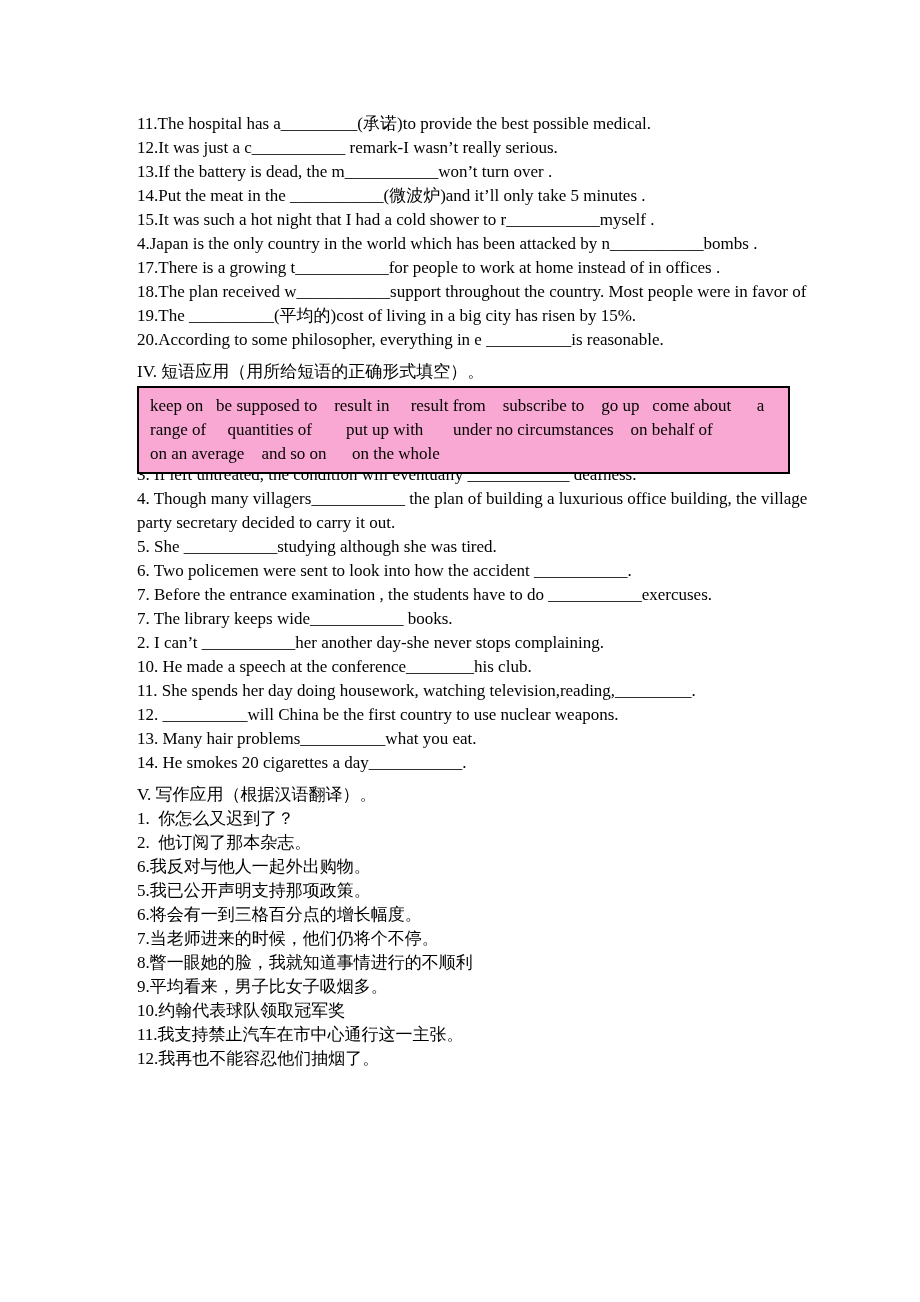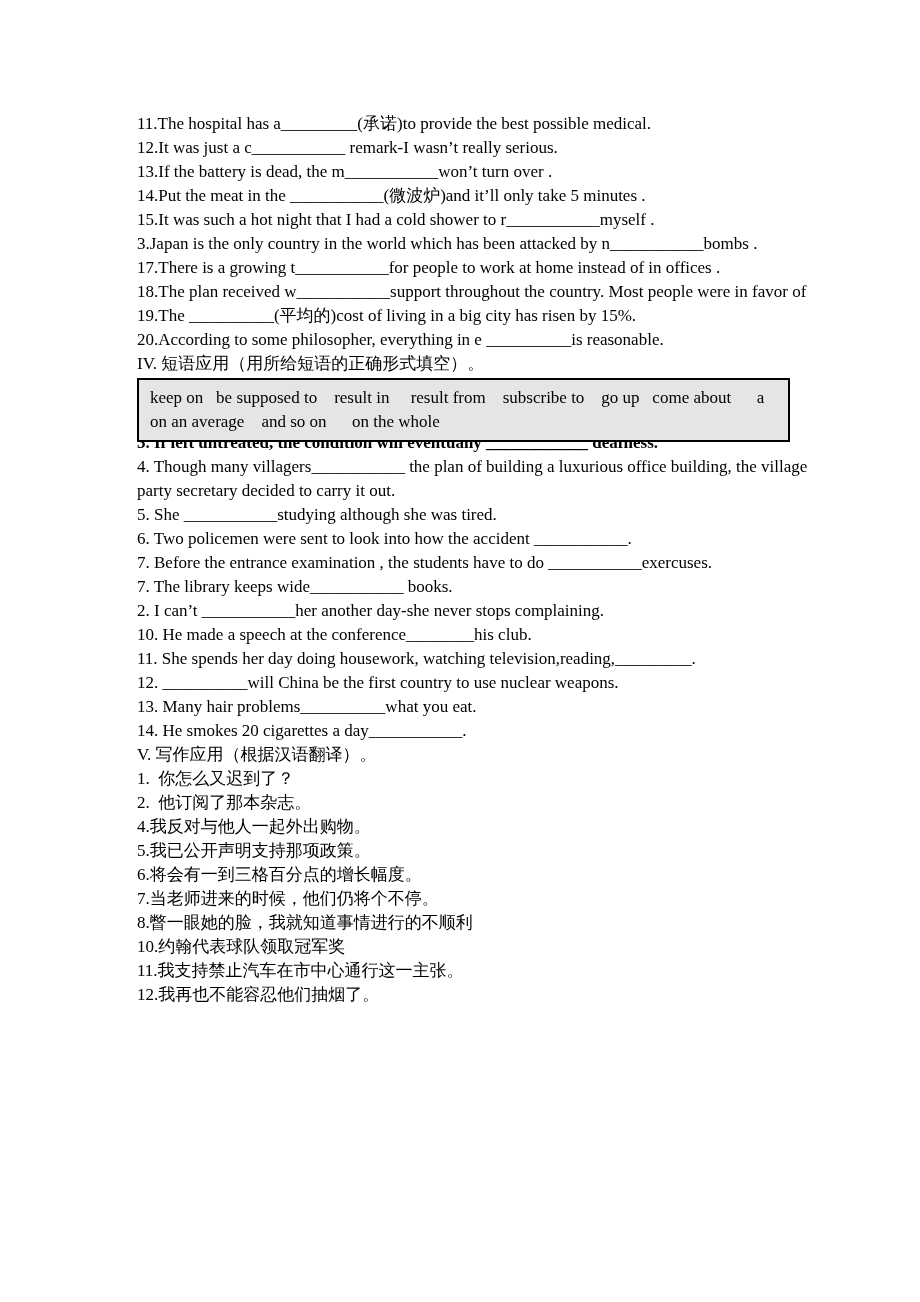--- a/index.html
+++ b/index.html
@@ -22,67 +22,68 @@
     padding: 112px 125px 0 137px;
     background: #ffffff;
   }
   .line {
     line-height: 24px;
     white-space: pre;
   }
   .header-line {
     line-height: 24px;
     white-space: pre;
+    margin-top: 8px;
   }
   .phrase-box {
     box-sizing: border-box;
     width: 653px;
     border: 2px solid #000000;
-    background: #e5e5e5;
+    background: #f9a8d4;
     padding: 6px 5px 6px 11px;
     margin-top: 2px;
     position: relative;
     z-index: 2;
   }
   .phrase-box .line {
     line-height: 24px;
   }
   .clip-wrap {
     height: 13px;
     overflow: hidden;
     position: relative;
     z-index: 1;
   }
   .clip-wrap .line {
     margin-top: -11px;
-    font-weight: bold;
   }
 </style>
 </head>
 <body>
 
 <div class="page">
 
   <div>
       <div class="line">11.The hospital has a_________(承诺)to provide the best possible medical.</div>
       <div class="line">12.It was just a c___________ remark-I wasn’t really serious.</div>
       <div class="line">13.If the battery is dead, the m___________won’t turn over .</div>
       <div class="line">14.Put the meat in the ___________(微波炉)and it’ll only take 5 minutes .</div>
       <div class="line">15.It was such a hot night that I had a cold shower to r___________myself .</div>
-      <div class="line">3.Japan is the only country in the world which has been attacked by n___________bombs .</div>
+      <div class="line">4.Japan is the only country in the world which has been attacked by n___________bombs .</div>
       <div class="line">17.There is a growing t___________for people to work at home instead of in offices .</div>
       <div class="line">18.The plan received w___________support throughout the country. Most people were in favor of</div>
       <div class="line">19.The __________(平均的)cost of living in a big city has risen by 15%.</div>
       <div class="line">20.According to some philosopher, everything in e __________is reasonable.</div>
     </div>
 
   <div class="header-line">IV. 短语应用（用所给短语的正确形式填空）。</div>
 
   <div class="phrase-box">
       <div class="line">keep on   be supposed to    result in     result from    subscribe to    go up   come about      a</div>
+      <div class="line">range of     quantities of        put up with       under no circumstances    on behalf of</div>
       <div class="line">on an average    and so on      on the whole</div>
     </div>
 
   <div class="clip-wrap">
     <div class="line">3. If left untreated, the condition will eventually ____________ deafness.</div>
   </div>
 
   <div>
       <div class="line">4. Though many villagers___________ the plan of building a luxurious office building, the village</div>
       <div class="line">party secretary decided to carry it out.</div>
@@ -96,23 +97,24 @@
       <div class="line">12. __________will China be the first country to use nuclear weapons.</div>
       <div class="line">13. Many hair problems__________what you eat.</div>
       <div class="line">14. He smokes 20 cigarettes a day___________.</div>
     </div>
 
   <div class="header-line">V. 写作应用（根据汉语翻译）。</div>
 
   <div>
       <div class="line">1.  你怎么又迟到了？</div>
       <div class="line">2.  他订阅了那本杂志。</div>
-      <div class="line">4.我反对与他人一起外出购物。</div>
+      <div class="line">6.我反对与他人一起外出购物。</div>
       <div class="line">5.我已公开声明支持那项政策。</div>
       <div class="line">6.将会有一到三格百分点的增长幅度。</div>
       <div class="line">7.当老师进来的时候，他们仍将个不停。</div>
       <div class="line">8.瞥一眼她的脸，我就知道事情进行的不顺利</div>
+      <div class="line">9.平均看来，男子比女子吸烟多。</div>
       <div class="line">10.约翰代表球队领取冠军奖</div>
       <div class="line">11.我支持禁止汽车在市中心通行这一主张。</div>
       <div class="line">12.我再也不能容忍他们抽烟了。</div>
     </div>
 
 </div>
 
 </body></html>

